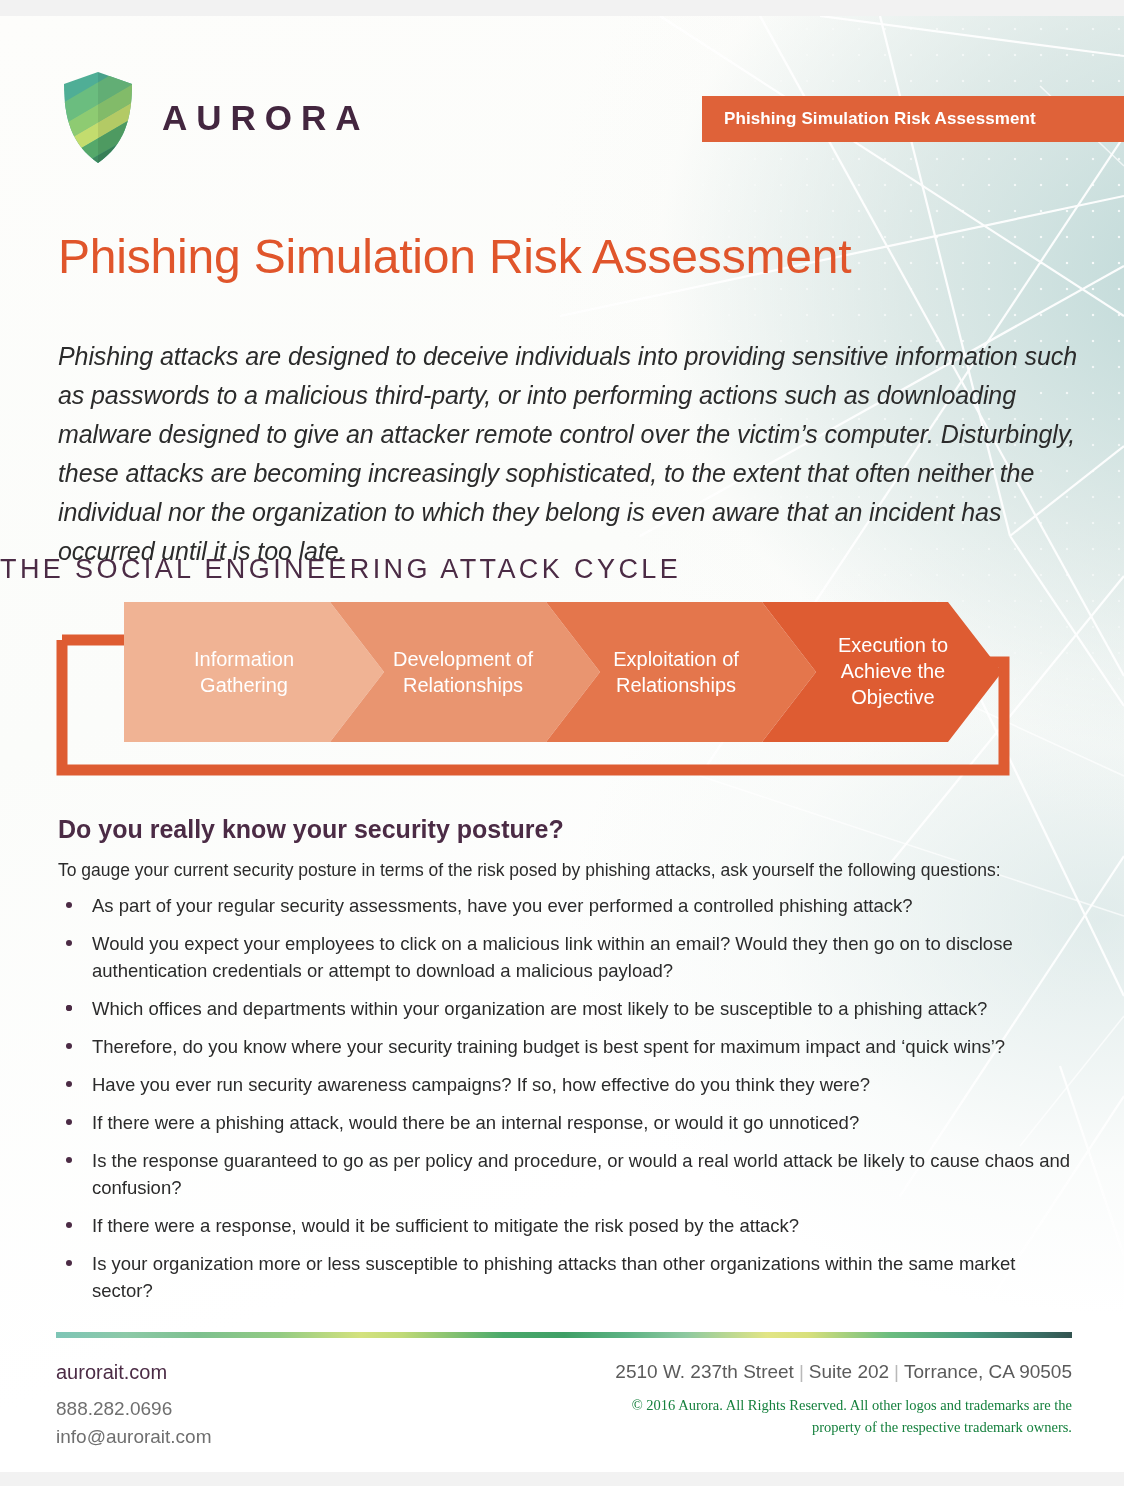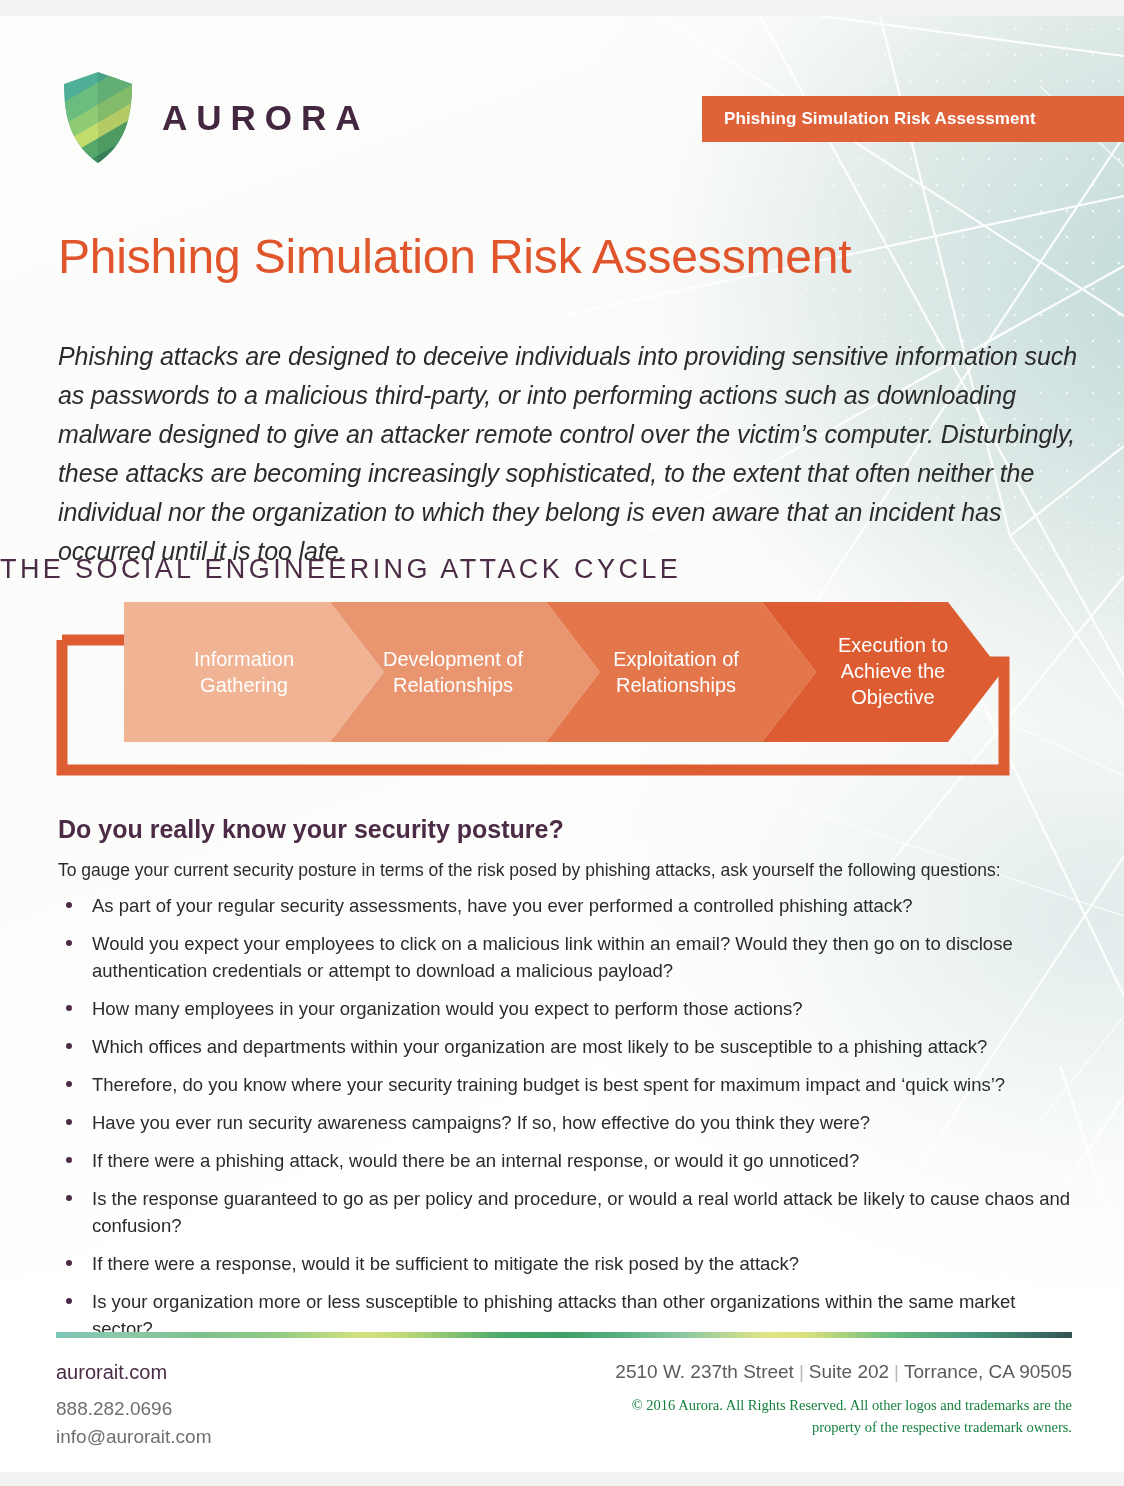--- a/index.html
+++ b/index.html
@@ -327,42 +327,42 @@
         </g>
         <g>
           <polygon points="708,2 894,2 948,72 894,142 708,142 762,72" fill="#DE5C32"></polygon>
         </g>
       </svg>
 
       <div class="chev-label" style="left:90px; top:46px; width:200px;">
         <div>Information</div>
         <div>Gathering</div>
       </div>
-      <div class="chev-label" style="left:294px; top:46px; width:210px;">
+      <div class="chev-label" style="left:304px; top:46px; width:210px;">
         <div>Development of</div>
         <div>Relationships</div>
       </div>
       <div class="chev-label" style="left:518px; top:46px; width:208px;text-align:center;">
         <div>Exploitation of</div>
         <div>Relationships</div>
       </div>
       <div class="chev-label" style="left:746px; top:32px; width:186px;">
         <div>Execution to</div>
         <div>Achieve the</div>
         <div>Objective</div>
       </div>
     </div>
 
     <h2 class="sec-heading">Do you really know your security posture?</h2>
     <div class="sec-lead">To gauge your current security posture in terms of the risk posed by phishing attacks, ask yourself the following questions:</div>
 
     <ul class="q-list" id="question-list">
         <li class="q-item"><span class="bullet"></span><span>As part of your regular security assessments, have you ever performed a controlled phishing attack?</span></li>
         <li class="q-item"><span class="bullet"></span><span>Would you expect your employees to click on a malicious link within an email? Would they then go on to disclose authentication credentials or attempt to download a malicious payload?</span></li>
-        <li class="q-item"><span class="bullet"></span><span>How many employees in your organization would you expect to perform those actions?</span></li>
+        <li class="q-item"><span class="bullet"></span></li>
         <li class="q-item"><span class="bullet"></span><span>Which offices and departments within your organization are most likely to be susceptible to a phishing attack?</span></li>
         <li class="q-item"><span class="bullet"></span><span>Therefore, do you know where your security training budget is best spent for maximum impact and ‘quick wins’?</span></li>
         <li class="q-item"><span class="bullet"></span><span>Have you ever run security awareness campaigns? If so, how effective do you think they were?</span></li>
         <li class="q-item"><span class="bullet"></span><span>If there were a phishing attack, would there be an internal response, or would it go unnoticed?</span></li>
         <li class="q-item"><span class="bullet"></span><span>Is the response guaranteed to go as per policy and procedure, or would a real world attack be likely to cause chaos and confusion?</span></li>
         <li class="q-item"><span class="bullet"></span><span>If there were a response, would it be sufficient to mitigate the risk posed by the attack?</span></li>
         <li class="q-item"><span class="bullet"></span><span>Is your organization more or less susceptible to phishing attacks than other organizations within the same market sector?</span></li>
       </ul>
 
   </div>

